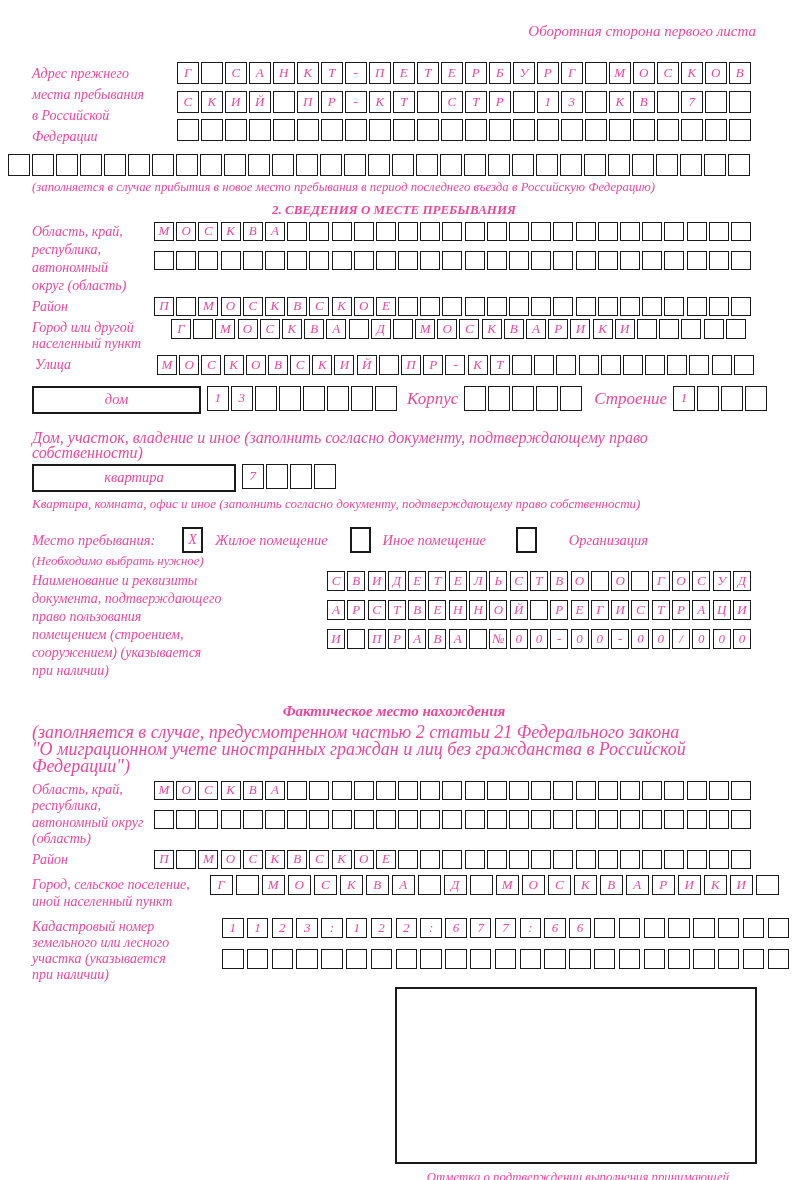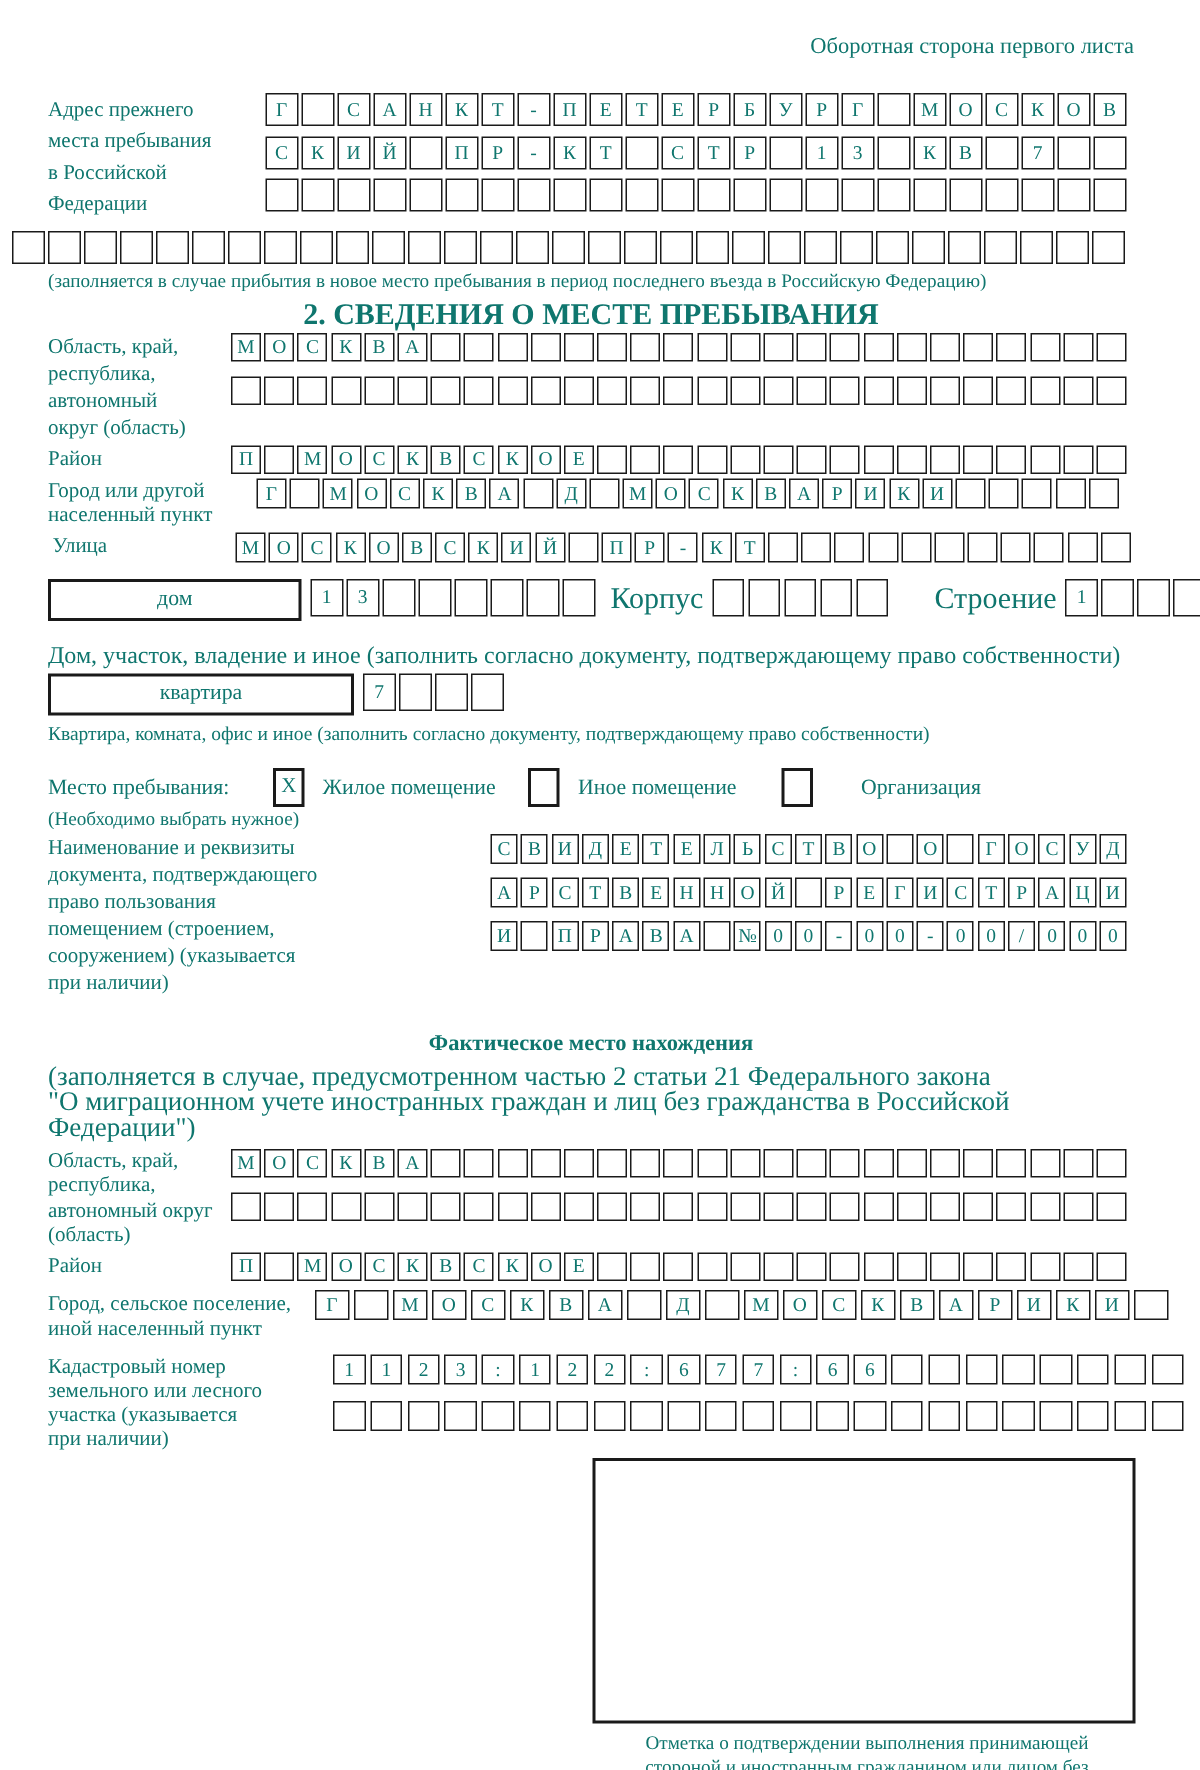--- a/index.html
+++ b/index.html
@@ -1,20 +1,20 @@
 <!DOCTYPE html>
 <html><head>
 <meta charset="utf-8">
 <style>
   * { margin:0; padding:0; box-sizing:border-box; }
   html,body { background:#ffffff; }
   .page {
-    width:800px; height:1180px; background:#fff; color:#0f766e;
+    width:800px; height:1180px; background:#fff; color:#ec4899;
     font-family:"Liberation Serif","DejaVu Serif",serif;
-    padding:22px 44px 0 32px; position:relative; overflow:hidden;
+    padding:22px 44px 0 32px; position:relative; overflow:hidden;font-style:italic;
   }
   .corner { text-align:right; font-size:15px; line-height:18px; }
   .frow { display:flex; align-items:flex-start; }
   .lbl { font-size:14px; line-height:18px; white-space:pre-line; flex:none; padding-top:1px; }
   .lbl-prev { width:145px; line-height:21px; }
   .lbl-122 { width:122px; }
   .lbl-gorod1 { width:139px; line-height:16px; }
   .lbl-doc { width:295px; }
   .lbl-obl2 { width:122px; line-height:16.5px; }
   .lbl-gorod2 { width:178px; line-height:17px; }
@@ -29,29 +29,29 @@
   .g-f .cell { width:21.5px; height:25px; margin-right:2.5px; }
   .g-b .cell { width:20px;  height:19.5px; margin-right:2.2px; }
   .g-c .cell { width:18px;  height:20px; margin-right:2.3px; }
   .g-d .cell { width:22.5px; height:20px; margin-right:3.5px; }
   .g-e .cell { width:21.5px; height:20px; margin-right:3.3px; }
   .mb65 { margin-bottom:6.5px; }
   .mb95 { margin-bottom:9.5px; }
   .mb9  { margin-bottom:9px; }
   .mb11 { margin-bottom:11px; }
   .note { font-size:12.8px; line-height:15px; }
-  .title { font-size:20px; line-height:18px; font-weight:bold; text-align:center; }
+  .title { font-size:13px; line-height:18px; font-weight:bold; text-align:center; }
   .row4 { margin-left:-24px; margin-top:6.5px; }
   .bigbox {
     border:2px solid #1a1a1a; height:28px; display:flex; align-items:center;
     justify-content:center; font-size:14.5px; flex:none; background:#fff;
   }
   .dombox { width:169px; }
   .kvbox  { width:204px; }
-  .smalllabel { font-size:20px; line-height:26px; flex:none; }
+  .smalllabel { font-size:17px; line-height:26px; flex:none; }
   .chk {
     flex:none; width:21px; height:26px; border:2px solid #1a1a1a;
     display:inline-flex; align-items:center; justify-content:center; font-size:14px;
   }
   .opt { font-size:14.5px; line-height:26px; flex:none; }
   .stampbox { margin-left:363px; width:362px; height:177px; border:2px solid #1a1a1a; background:#fff; }
   .caption { margin-left:358px; width:376px; font-size:12.8px; line-height:15.5px; text-align:center; white-space:pre-line; }
 </style>
 </head>
 <body>
@@ -362,21 +362,21 @@
         <span class="cell"></span>
       </div>
     <div class="smalllabel" style="margin-left:8px;">Корпус</div>
     <div class="grid g-f" style="margin-left:6px;">
         <span class="cell"></span>
         <span class="cell"></span>
         <span class="cell"></span>
         <span class="cell"></span>
         <span class="cell"></span>
       </div>
-    <div class="smalllabel" style="margin-left:28px;">Строение</div>
+    <div class="smalllabel" style="margin-left:10px;">Строение</div>
     <div class="grid g-f" style="margin-left:6px;">
         <span class="cell">1</span>
         <span class="cell"></span>
         <span class="cell"></span>
         <span class="cell"></span>
       </div>
   </div>
   <div class="note" style="margin-top:16px; text-align:left; font-size:16px;">Дом, участок, владение и иное (заполнить согласно документу, подтверждающему право собственности)</div>
 
   <div class="frow" style="margin-top:4px;">

